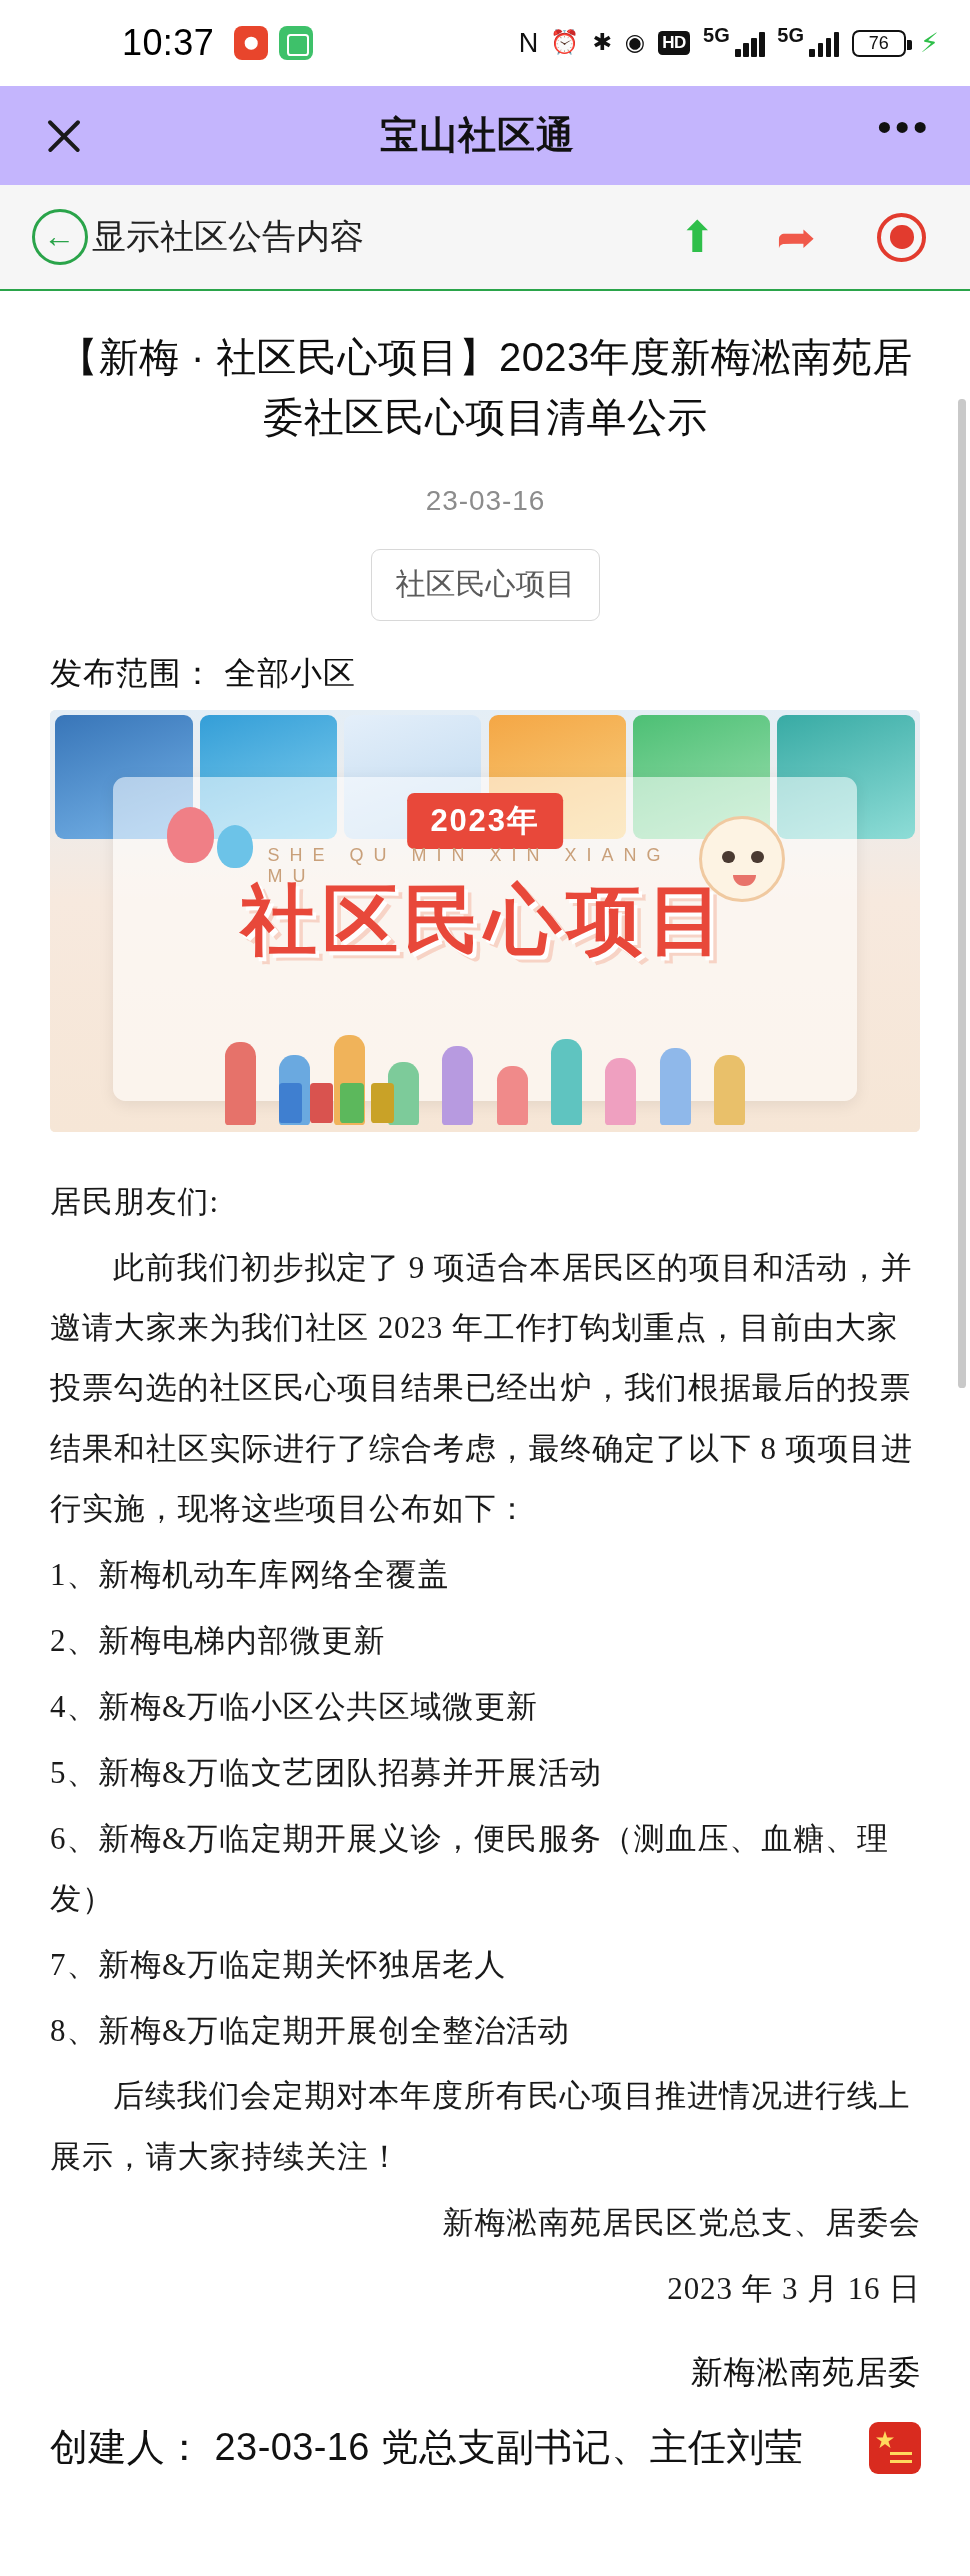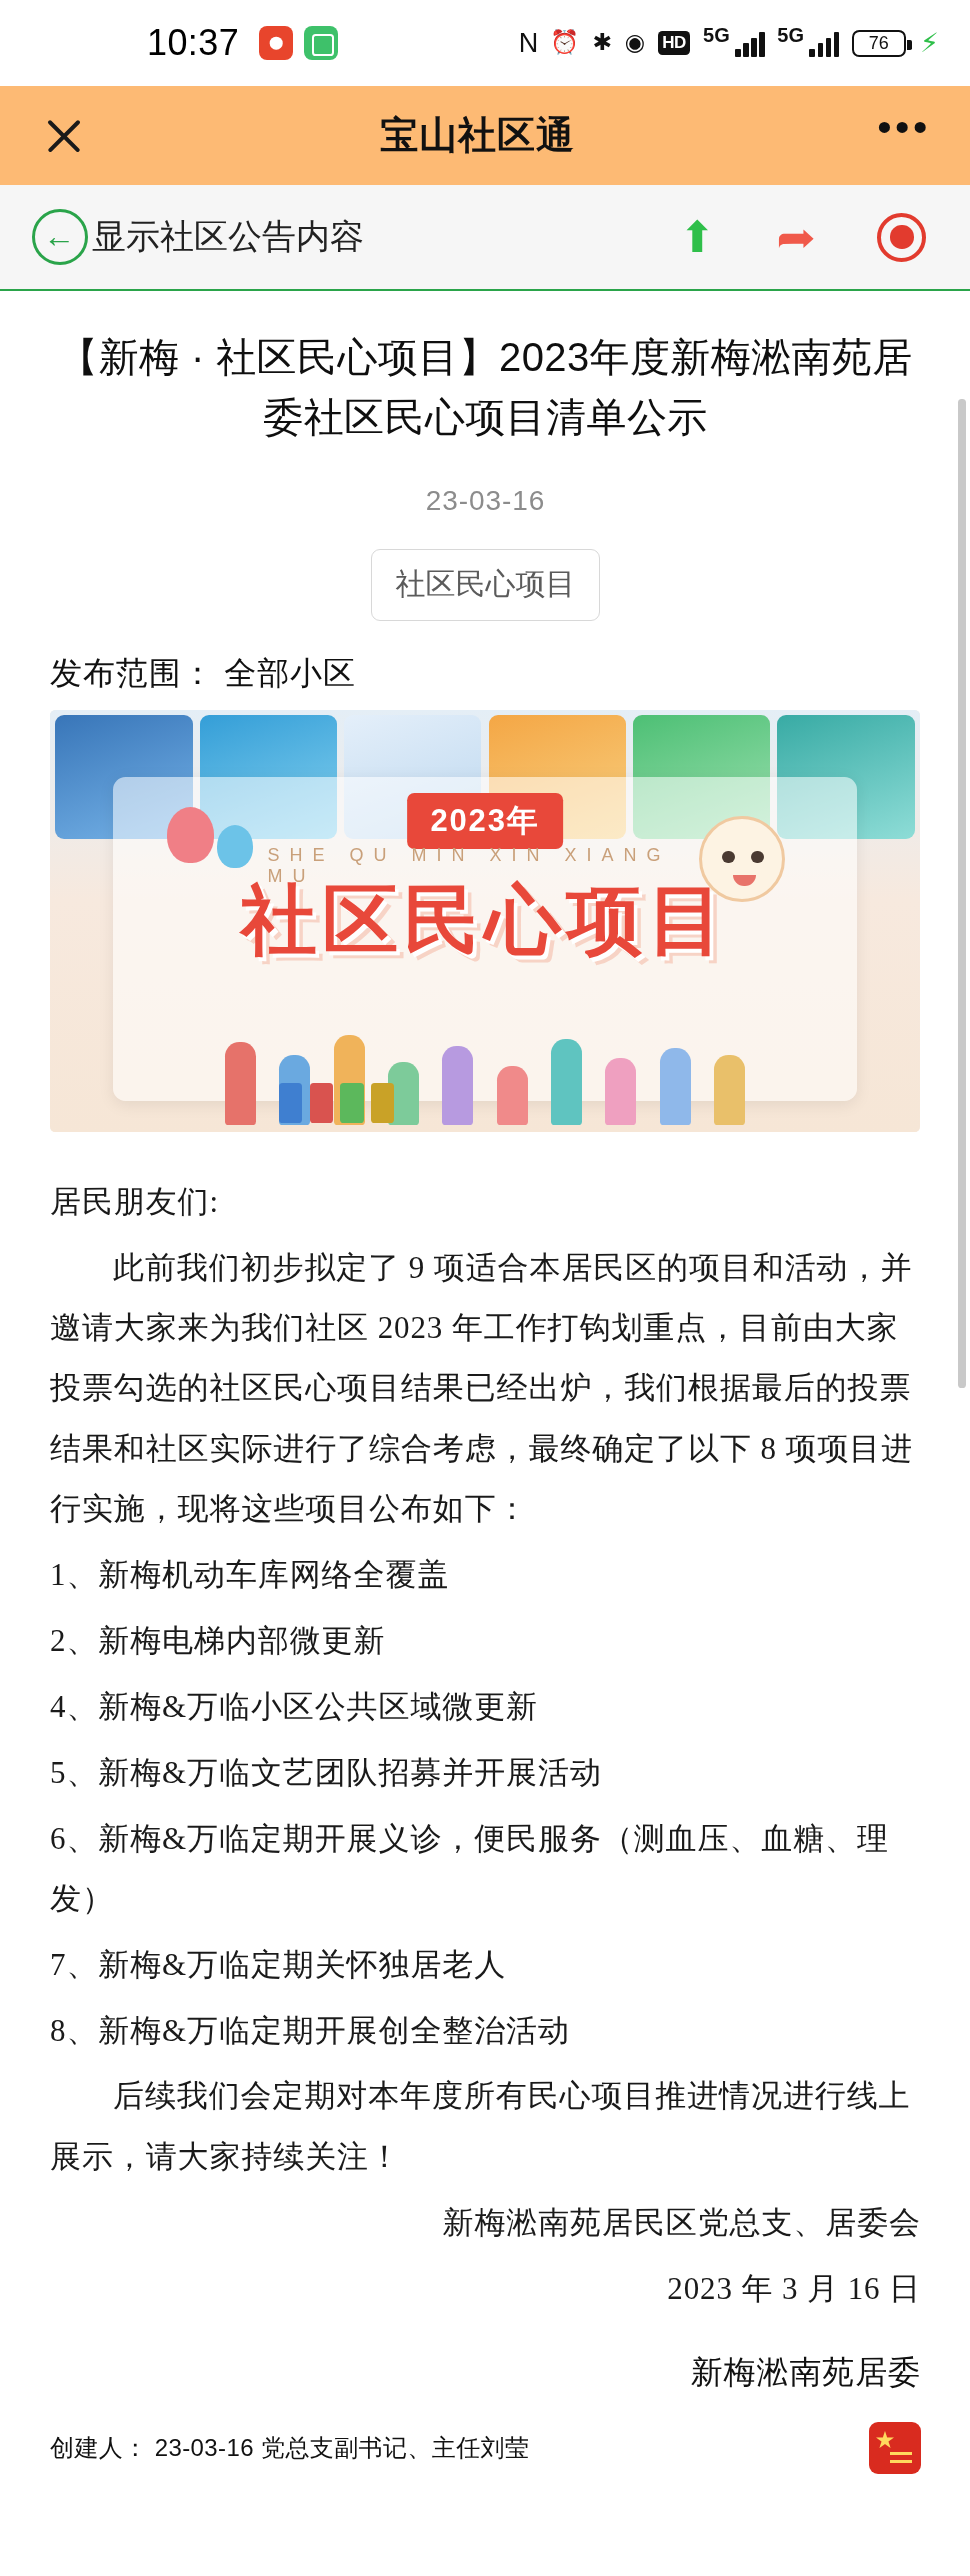--- a/index.html
+++ b/index.html
@@ -20,21 +20,20 @@
   }
 
   
   .statusbar {
     height: 86px;
     background: #ffffff;
     display: flex;
     align-items: center;
     padding: 0 32px;
     flex: 0 0 auto;
-    margin-left: 25px;
   }
   .status-time {
     font-size: 36px;
     color: #000;
     letter-spacing: 0.4px;
     margin-left: 90px;
     font-weight: 400;
   }
   .status-left-icons {
     display: flex;
@@ -98,21 +97,21 @@
   .battery::after{
     content:""; position:absolute; right:-8px; top:8px;
     width:4.5px;height:10.8px;background:#111;border-radius:0 1.8px 1.8px 0;
   }
   .battery span{ font-size:18px; font-weight:400; color:#111;}
   .bolt { color:#2fbf4a; font-size:27px; margin-left:1.8px;}
 
   
   .titlebar {
     height: 99px;
-    background:#fdba74;
+    background:#c4b5fd;
     display:flex; align-items:center;
     padding: 0 40px;
     flex:0 0 auto;
   }
   .close-x {
     width:47px;height:47px;
     position:relative;
     cursor:pointer;
   }
   .close-x::before, .close-x::after{
@@ -338,21 +337,21 @@
     margin-top:32px;
     text-align:right;
     font-family:"Liberation Sans",sans-serif;
     font-size:32px;
     color:#111;
     letter-spacing:0.9px;
   }
   .creator{
     margin-top:27px;
     font-family:"Liberation Sans",sans-serif;
-    font-size:24px;
+    font-size:38px;
     color:#111;
     display:flex; align-items:center;
     letter-spacing:0.4px;
   }
   .party-badge{
     margin-left:auto;
     width:52px;height:52px;border-radius:9px;
     background:#d92b1f;
     position:relative;
     flex:0 0 auto;

